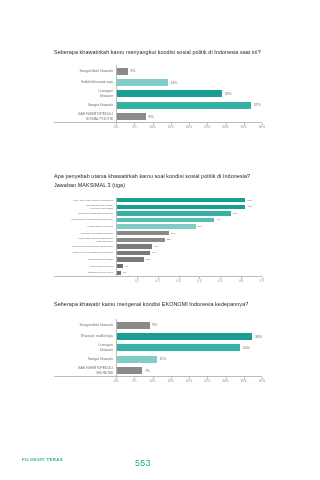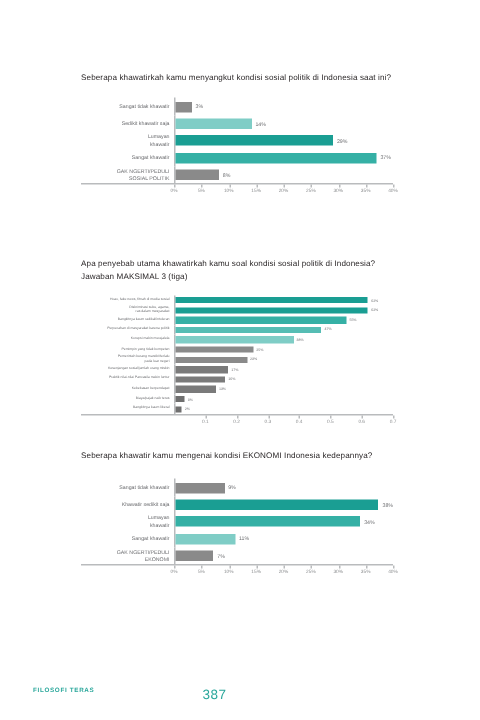--- a/index.html
+++ b/index.html
@@ -339,14 +339,14 @@
             <div class="tick" style="left: 87.5%;"></div>
             <div class="ticklbl" style="left: 87.5%;">35%</div>
             <div class="tick" style="left: 100%;"></div>
             <div class="ticklbl" style="left: 100%;">40%</div>
           </div>
       </div>
     </div>
   </div>
 
   <div class="footer-brand">FILOSOFI TERAS</div>
-  <div class="footer-page">387</div>
+  <div class="footer-page">553</div>
 </div>
 
 </body></html>

